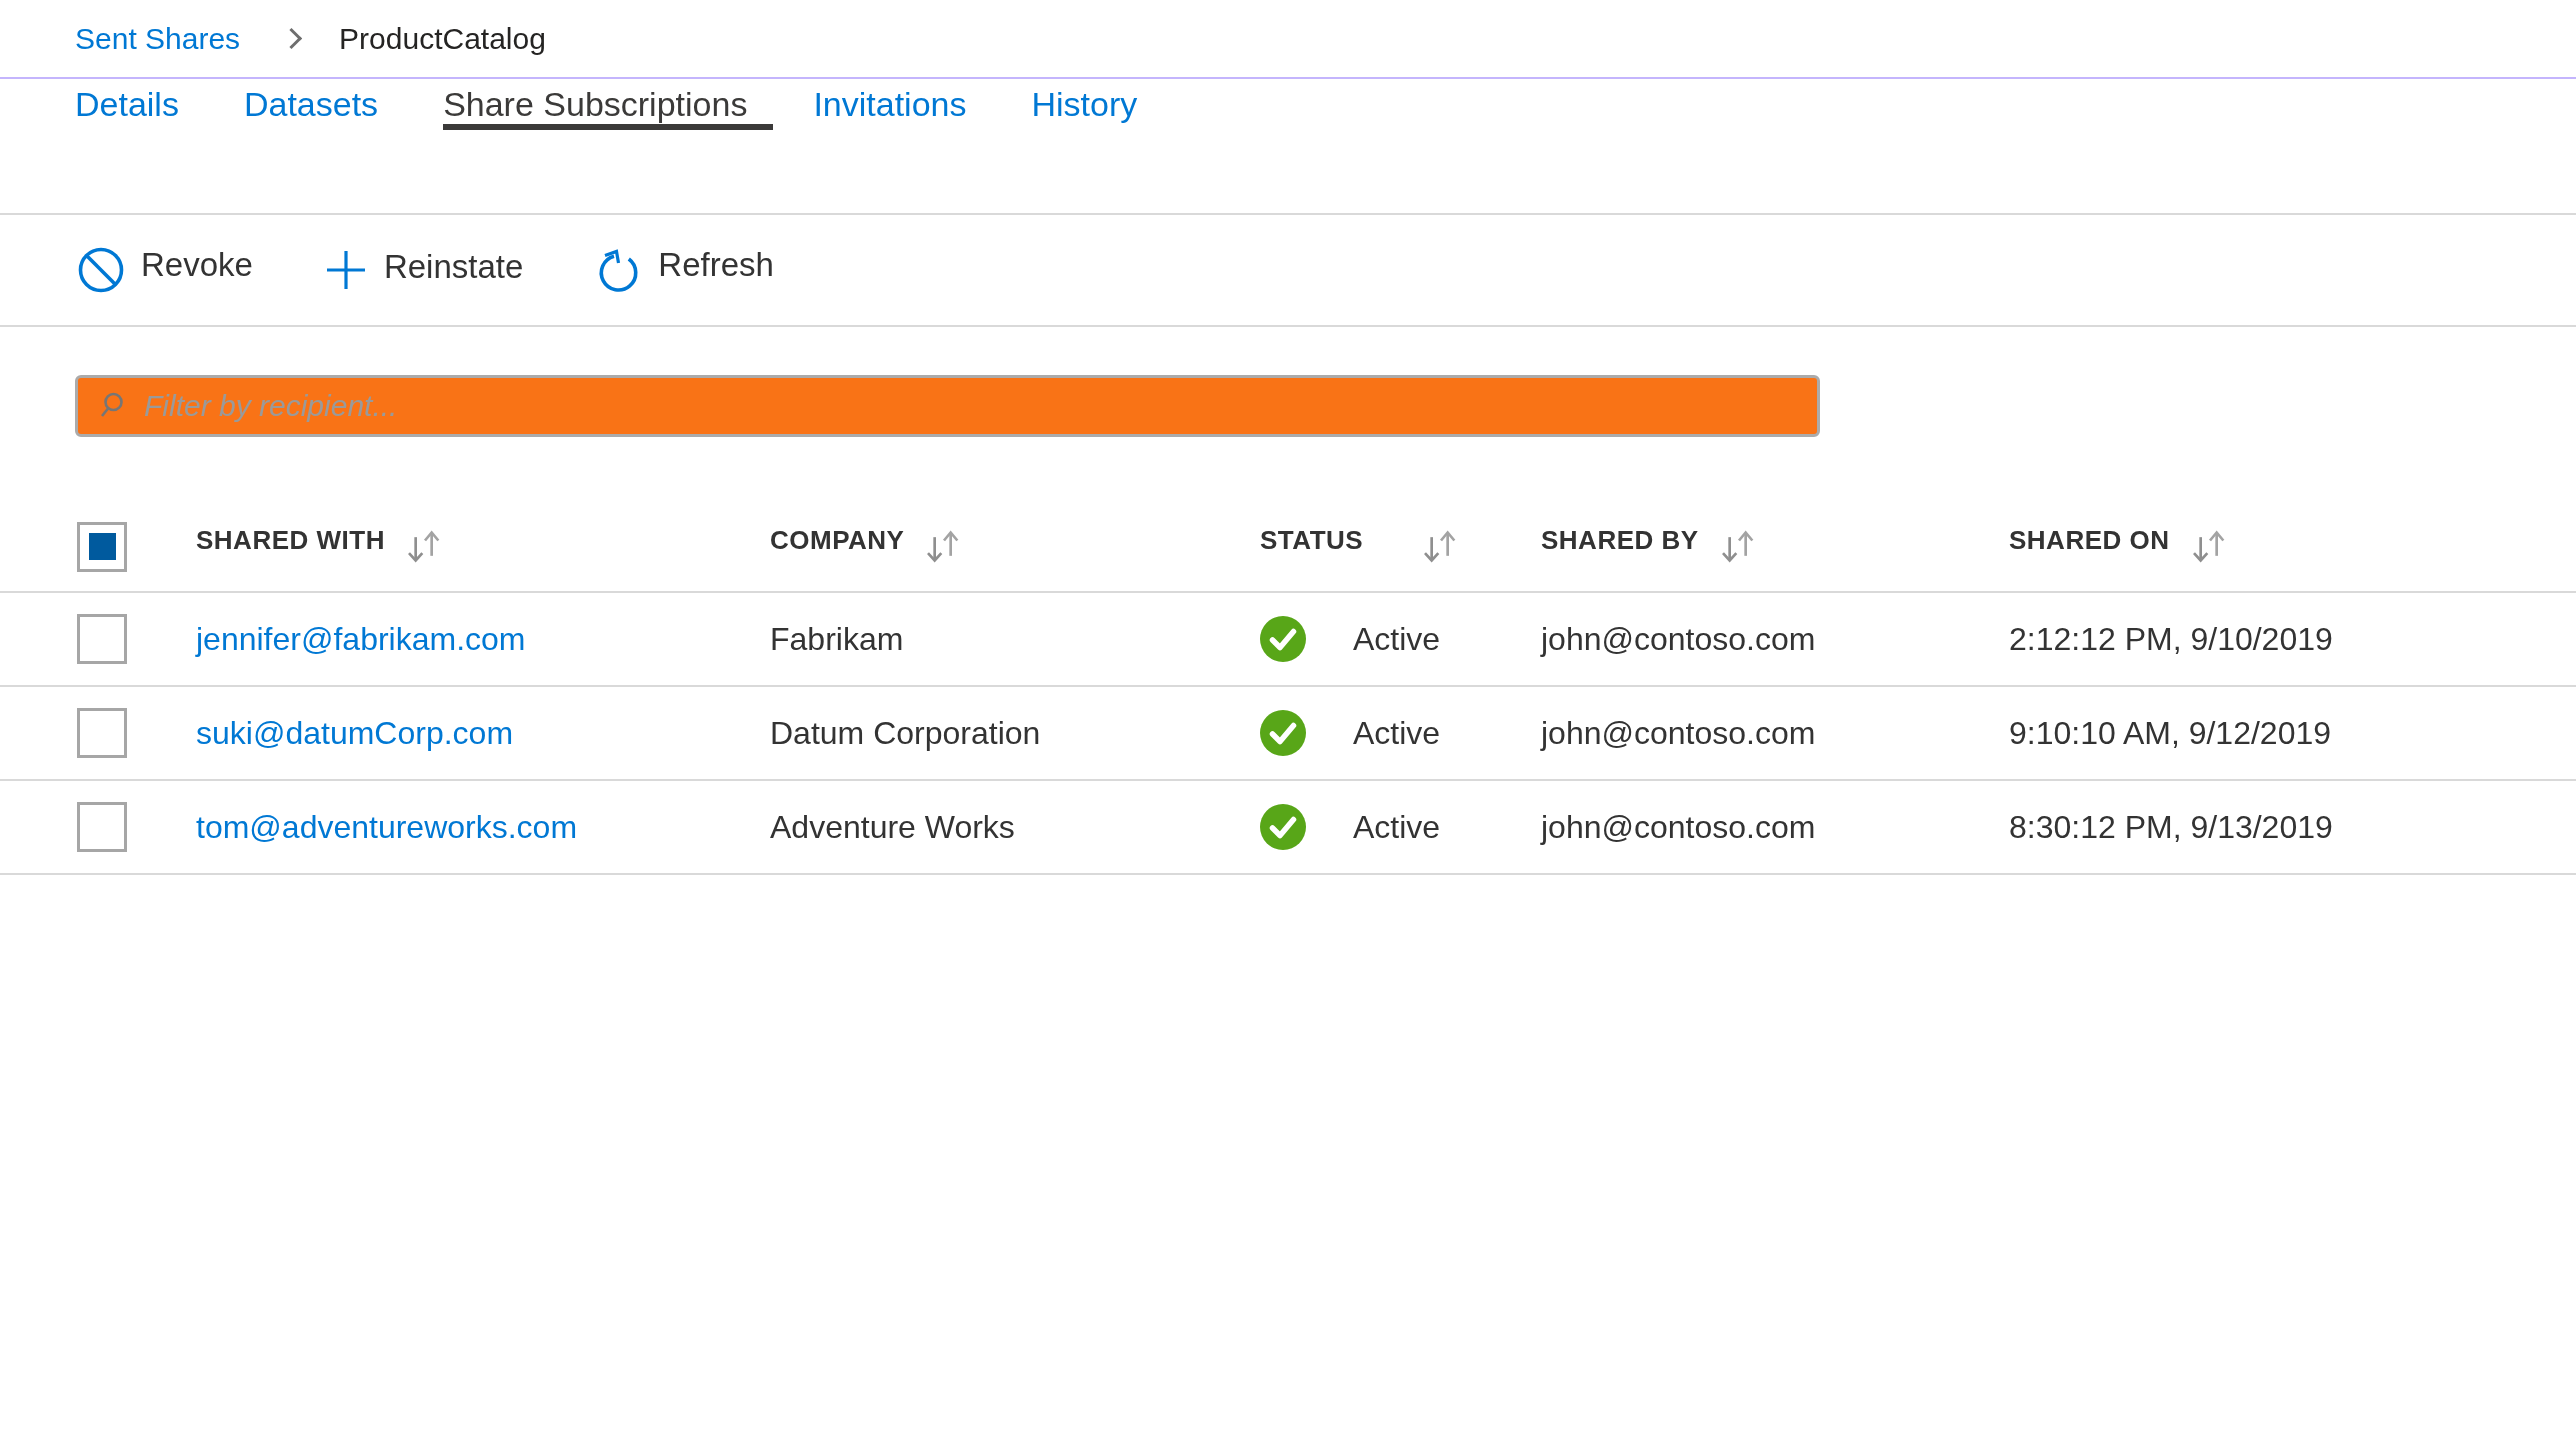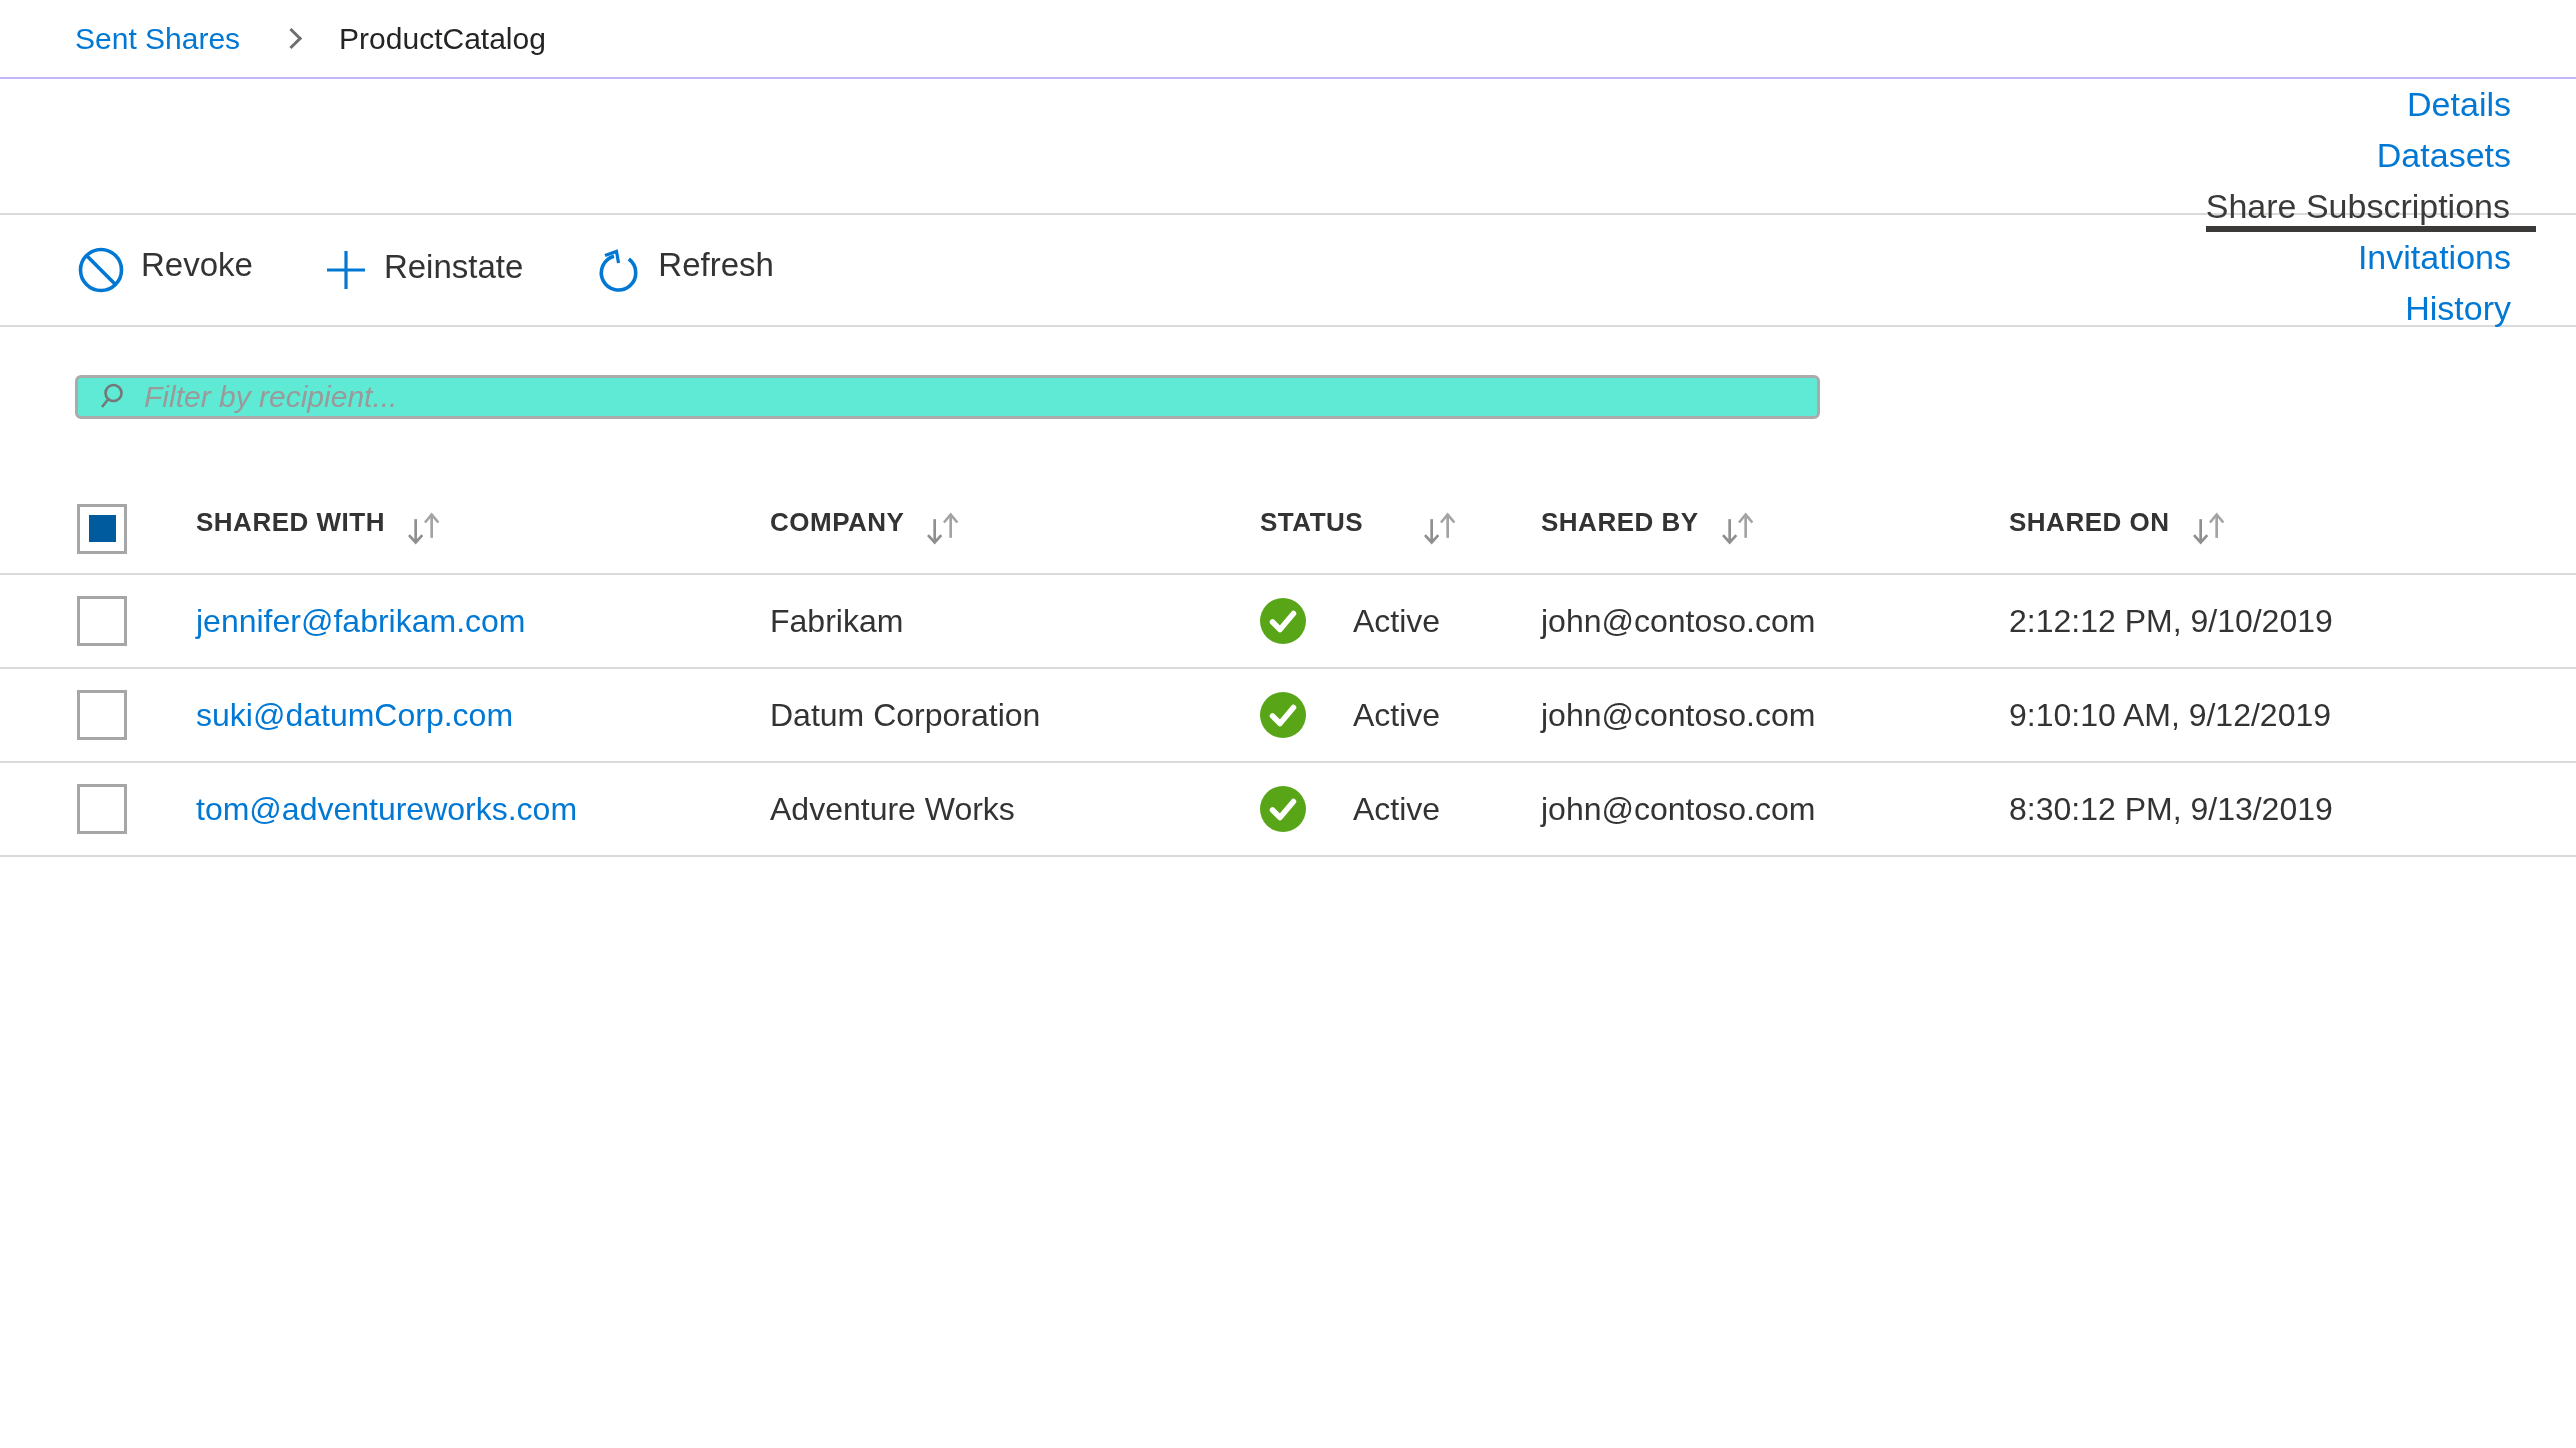--- a/index.html
+++ b/index.html
@@ -23,24 +23,23 @@
     width:15px; height:15px;
     border-top:3px solid #6e6e6e; border-right:3px solid #6e6e6e;
     transform:rotate(45deg);
     margin:0 40px 0 44px;
   }
   .crumb-current { font-size:30px; color:#252423; }
 
   
   .tabs {
     height:136px;
-    display:flex; align-items:flex-end;
+    display:flex; align-items:flex-start;
     padding-left:75px;
     border-bottom:2px solid #d9d9d9;
-    flex-direction:column;
   }
   .tab {
     display:flex; align-items:center;
     font-size:34px; color:#0078d4;
     margin-right:65px;
     border-bottom:6px solid transparent;
     padding-top:6px;
     cursor:pointer;
   }
   .tab.active {
@@ -57,25 +56,25 @@
     padding-left:77px;
     border-bottom:2px solid #d9d9d9;
   }
   .toolbar-btn { display:flex; align-items:flex-start; margin-right:71px; cursor:pointer; }
   .toolbar-btn svg { display:block; margin-right:16px; }
   .toolbar-btn .lbl { font-size:33px; color:#333333; }
 
   
   .filter-section { padding:48px 0 0 75px; }
   .filter-box {
-    width:1745px; height:44px;
+    width:1745px; height:62px;
     border:3px solid #ababab; border-radius:6px;
     display:flex; align-items:center;
     padding:0 18px;
-    background:#5eead4;
+    background:#f97316;
   }
   .filter-box svg { display:block; margin-right:14px; flex:none; }
   .filter-input {
     border:none; outline:none; flex:1; height:100%;
     font-size:30px; font-family:inherit; color:#333; background:transparent;
   }
   .filter-input::placeholder { font-style:italic; color:#9a9a9a; }
 
   
   .grid-head, .grid-row {

